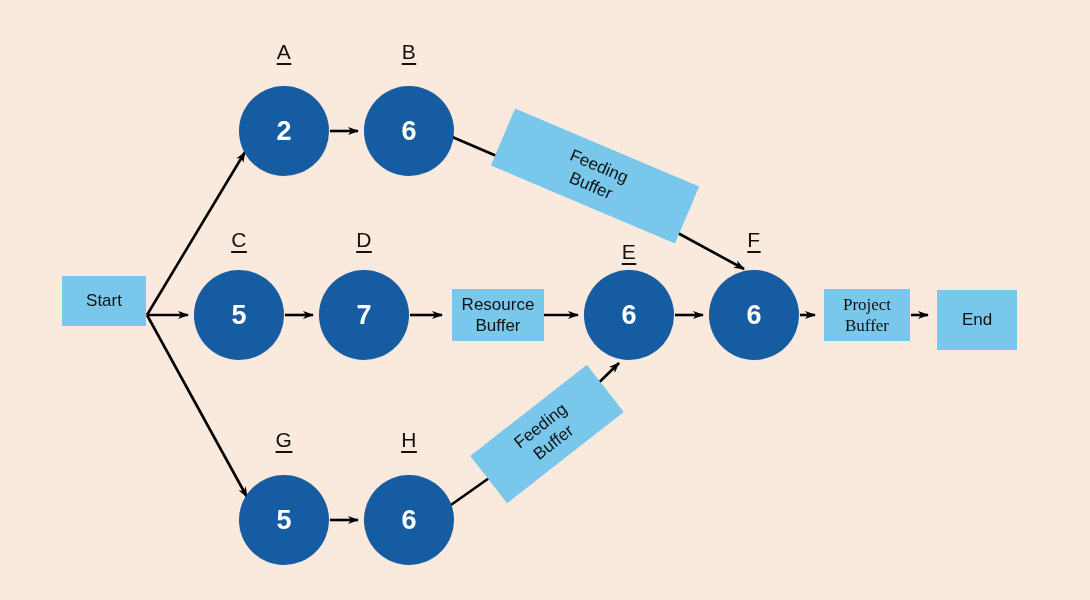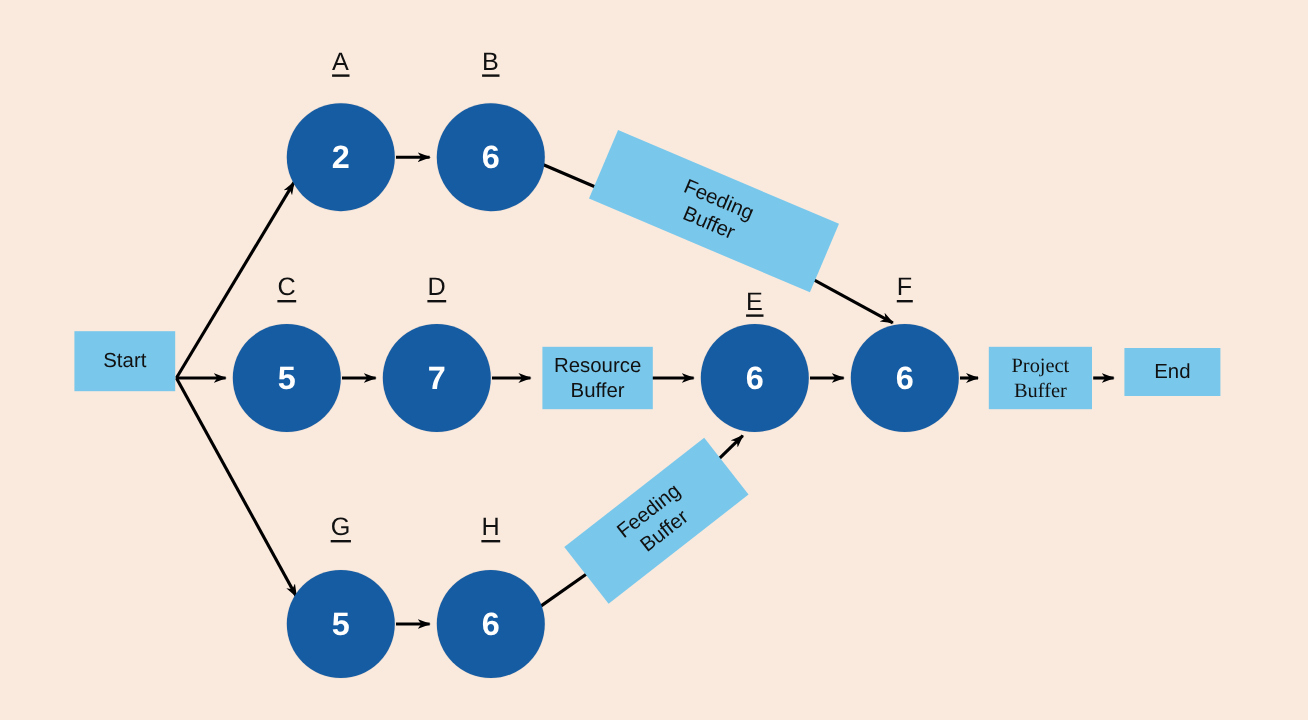--- a/index.html
+++ b/index.html
@@ -110,21 +110,21 @@
       <path d="M448,507 L492,476"></path>
 
       <path d="M582,399 L619,363" marker-end="url(#arw)"></path>
     </g>
   </svg>
 
   <div class="box" style="left:62px; top:276px; width:84px; height:50px;">
     <span>Start</span>
   </div>
 
-  <div class="box" style="left:937px; top:290px; width:80px; height:40px;">
+  <div class="box" style="left:937px; top:290px; width:80px; height:60px;">
     <span>End</span>
   </div>
 
   <div class="box rot-up" style="left:495px; top:145px; width:200px; height:62px;">
     <span>
       <span>Feeding</span><br>
       <span>Buffer</span>
     </span>
   </div>
 

